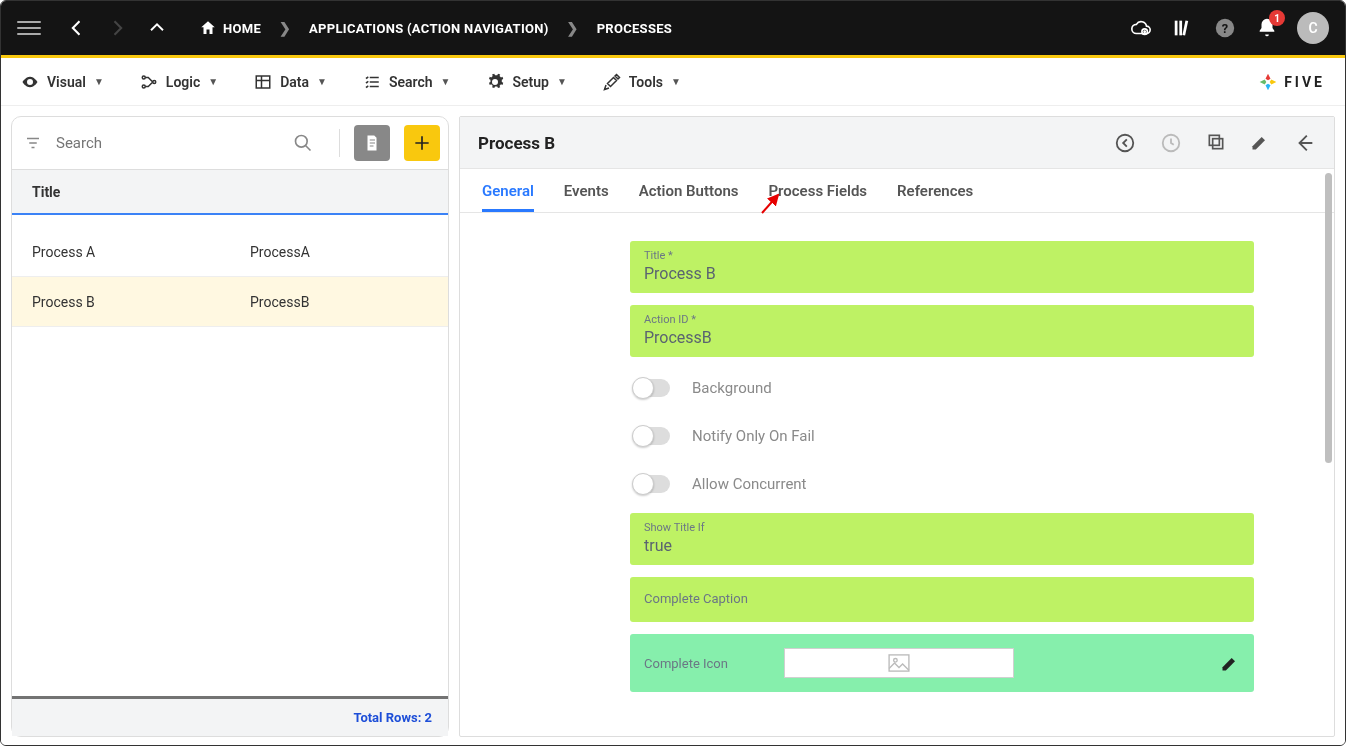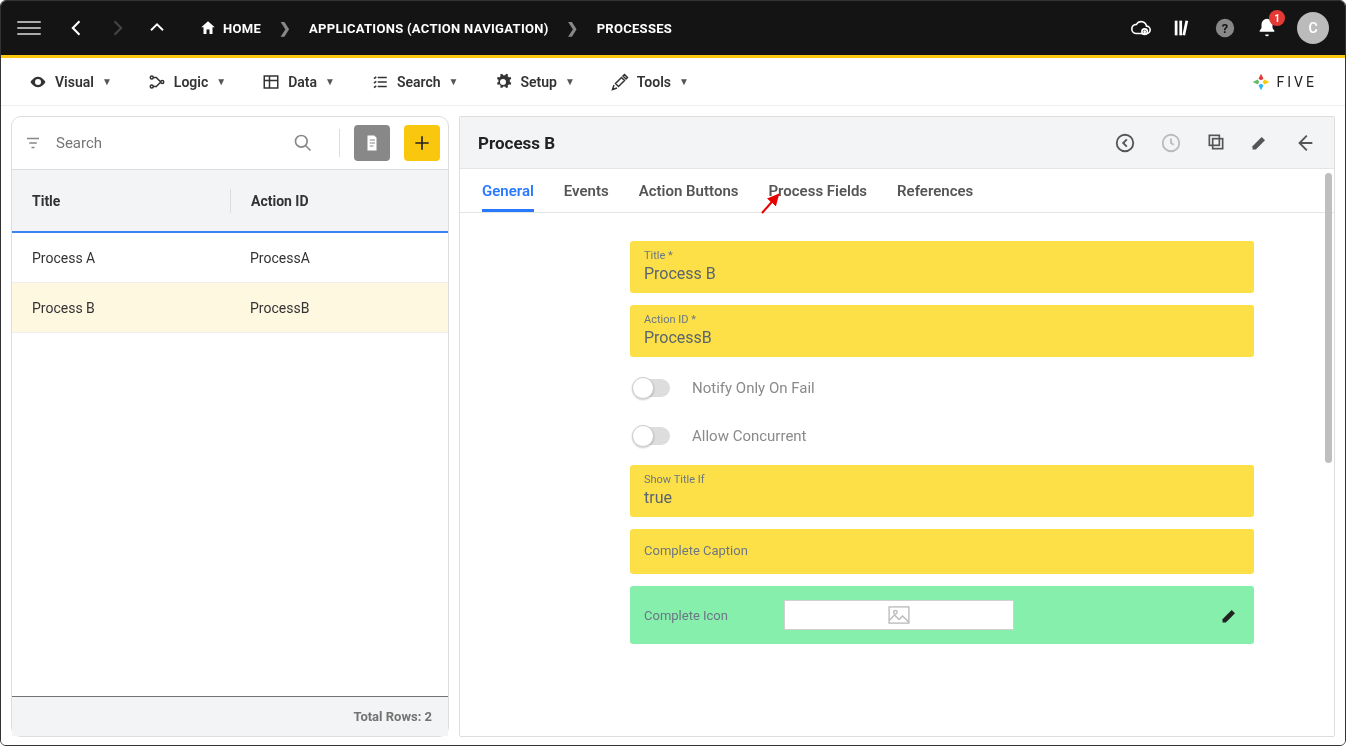--- a/index.html
+++ b/index.html
@@ -16,67 +16,67 @@
 .breadcrumb-item { display: flex; align-items: center; gap: 6px; padding: 0 12px; cursor: pointer;}
 .breadcrumb-sep { color: #888; font-size: 14px; padding: 0 6px; }
 .home-icon { font-size: 16px; }
 .topbar-right { margin-left: auto; display: flex; align-items: center; gap: 18px; }
 .topbar-icon { width: 24px; height: 24px; display:flex; align-items:center; justify-content:center; color: #fff; font-size: 20px; cursor:pointer; position:relative;}
 .badge { position:absolute; top:-6px; right:-6px; background:#e53935; color:#fff; border-radius:50%; width:16px; height:16px; font-size:10px; display:flex; align-items:center; justify-content:center; font-weight:700;}
 .avatar { width: 32px; height: 32px; border-radius: 50%; background: #bbb; color:#fff; display:flex; align-items:center; justify-content:center; font-weight:600; font-size:14px;}
 .yellow-strip { height: 3px; background: #f9c80e; }
 
 
-.menubar { height: 48px; display: flex; align-items: center; padding: 0 28px; gap: 36px; border-bottom: 1px solid #eee; background:#fff;}
+.menubar { height: 48px; display: flex; align-items: center; padding: 0 20px; gap: 36px; border-bottom: 1px solid #eee; background:#fff;}
 .menu-item { display: flex; align-items: center; gap: 8px; font-size: 14px; font-weight: 600; color: #333; cursor:pointer;}
 .menu-icon { width:18px; height:18px; display:inline-flex; align-items:center; justify-content:center; color:#444;}
 .menu-caret { font-size: 10px; color:#555; }
-.brand { margin-left: auto; display:flex; align-items:center; gap:6px; font-weight:400; letter-spacing:3px; font-size:14px; color:#222;}
+.brand { margin-left: auto; display:flex; align-items:center; gap:6px; font-weight:700; letter-spacing:3px; font-size:14px; color:#222;}
 .brand-logo { width:20px; height:20px; }
 
 
 .main { display: flex; height: calc(746px - 54px - 3px - 48px); padding: 10px; gap: 10px; background:#fff;}
 .left-panel { width: 438px; border: 1px solid #ddd; border-radius: 10px; display:flex; flex-direction:column; background:#fff;}
 .right-panel { flex:1; border: 1px solid #ddd; border-radius: 2px; display:flex; flex-direction:column; background:#fff; position:relative;}
 
 
 .search-row { height: 52px; display:flex; align-items:center; padding: 0 8px 0 12px; gap:8px; }
 .filter-icon { color:#888; font-size:18px; width:24px; text-align:center; cursor:pointer;}
 .search-input { flex:1; border:none; outline:none; font-size:15px; color:#666; background:transparent;}
 .search-btn { color:#888; font-size:20px; width:32px; text-align:center; cursor:pointer;}
 .divider-v { width:1px; height:28px; background:#ddd; margin:0 6px;}
 .doc-btn { width:36px; height:36px; background:#888; border-radius:4px; display:flex; align-items:center; justify-content:center; color:#fff; cursor:pointer; margin-right:6px;}
 .add-btn { width:36px; height:36px; background:#f9c80e; border-radius:4px; display:flex; align-items:center; justify-content:center; color:#222; font-size:22px; font-weight:400; cursor:pointer;}
 
 
-.table-header { display:flex; background:#f3f4f5; border-top:1px solid #ddd; border-bottom:1px solid #ddd; height:64px; align-items:center; font-weight:700; font-size:14px; color:#333;}
+.table-header { display:flex; background:#f3f4f5; border-top:1px solid #ddd; border-bottom:1px solid #ddd; height:46px; align-items:center; font-weight:700; font-size:14px; color:#333;}
 .col-title { width:50%; padding-left:20px;}
 .col-action { width:50%; padding-left:20px; border-left:1px solid #ddd; height:24px; display:flex; align-items:center;}
-.table-body { flex:1; overflow:auto;}
+.table-body { flex:1; overflow:auto;margin-top:12px;}
 .table-row { display:flex; height:50px; align-items:center; border-bottom:1px solid #eee; font-size:14px; color:#333; cursor:pointer;}
 .table-row.selected { background:#fff8e1;}
 .th-underline { border-bottom: 2px solid #3b82f6; }
-.table-footer { height:40px; background:#f3f4f5; display:flex; align-items:center; justify-content:flex-end; padding-right:16px; font-size:13px; font-weight:700; color:#737373; border-top:1px solid #737373;}
+.table-footer { height:40px; background:#f3f4f5; display:flex; align-items:center; justify-content:flex-end; padding-right:16px; font-size:13px; font-weight:700; color:#1d4ed8; border-top:3px solid #737373;}
 
 
 .detail-header { height:52px; background:#f3f4f5; display:flex; align-items:center; padding:0 18px; border-bottom:1px solid #e5e5e5;}
 .detail-title { font-size:17px; font-weight:700; color:#222;}
 .detail-actions { margin-left:auto; display:flex; gap:24px; color:#666;}
 .detail-action { font-size:20px; cursor:pointer;}
 .detail-action.disabled { color:#bbb; }
 
 
 .tabs { display:flex; gap:30px; padding: 0 22px; height:44px; align-items:center; border-bottom:1px solid #e5e5e5; font-size:15px; font-weight:600; color:#555;}
 .tab { cursor:pointer; height:100%; display:flex; align-items:center; position:relative;}
 .tab.active { color:#2979ff;}
 .tab.active::after { content:''; position:absolute; bottom:0; left:0; right:0; height:3px; background:#2979ff;}
 
 
 .form-area { flex:1; overflow:auto; padding: 28px 80px 20px 170px; position:relative;}
-.form-field { background:#fde047; border-radius:3px; padding:8px 14px 10px 14px; margin-bottom:12px; position:relative;}
+.form-field { background:#bef264; border-radius:3px; padding:8px 14px 10px 14px; margin-bottom:12px; position:relative;}
 .form-label { font-size:11px; color:#6b7785;}
 .form-value { font-size:16px; color:#5a6470; margin-top:2px;}
 .form-field.empty .form-label { font-size:13px; color:#6b7785; padding:6px 0;}
 .toggle-row { display:flex; align-items:center; gap:22px; padding:10px 4px 10px 4px; margin-bottom:10px;}
 .toggle { width:36px; height:18px; background:#ddd; border-radius:10px; position:relative; cursor:pointer;}
 .toggle::after { content:''; position:absolute; width:20px; height:20px; background:#fff; border:1px solid #ccc; border-radius:50%; top:-2px; left:-2px; box-shadow:0 1px 2px rgba(0,0,0,0.2);}
 .toggle-label { font-size:15px; color:#8a8a8a;}
 .icon-field { background:#86efac; border-radius:3px; padding:14px; display:flex; align-items:center; gap:20px;}
 .icon-field-label { font-size:13px; color:#6b7785; flex:0 0 120px;}
 .icon-preview { flex:0 0 230px; height:30px; background:#fff; border:1px solid #d0d0d0; display:flex; align-items:center; justify-content:center; color:#bbb; font-size:18px;}
@@ -261,21 +261,20 @@
           </svg>
       </div>
       <div class="add-btn">
         <svg width="20" height="20" viewBox="0 0 24 24" stroke="#222" stroke-width="2">
             <path d="M12 4v16M4 12h16"></path>
           </svg>
       </div>
     </div>
     <div class="table-header th-underline">
       <div class="col-title">Title</div>
-      <div class="col-action">Action ID</div>
     </div>
     <div class="table-body">
       <div class="table-row">
         <div class="col-title">Process A</div>
         <div class="col-action" style="border:none">ProcessA</div>
       </div>
       <div class="table-row selected">
         <div class="col-title">Process B</div>
         <div class="col-action" style="border:none">ProcessB</div>
       </div>
@@ -328,20 +327,24 @@
       <div class="form-field">
         <div class="form-label">Title *</div>
         <div class="form-value">Process B</div>
       </div>
       <div class="form-field">
         <div class="form-label">Action ID *</div>
         <div class="form-value">ProcessB</div>
       </div>
       <div class="toggle-row">
         <div class="toggle"></div>
+        <div class="toggle-label">Background</div>
+      </div>
+      <div class="toggle-row">
+        <div class="toggle"></div>
         <div class="toggle-label">Notify Only On Fail</div>
       </div>
       <div class="toggle-row">
         <div class="toggle"></div>
         <div class="toggle-label">Allow Concurrent</div>
       </div>
       <div class="form-field">
         <div class="form-label">Show Title If</div>
         <div class="form-value">true</div>
       </div>

